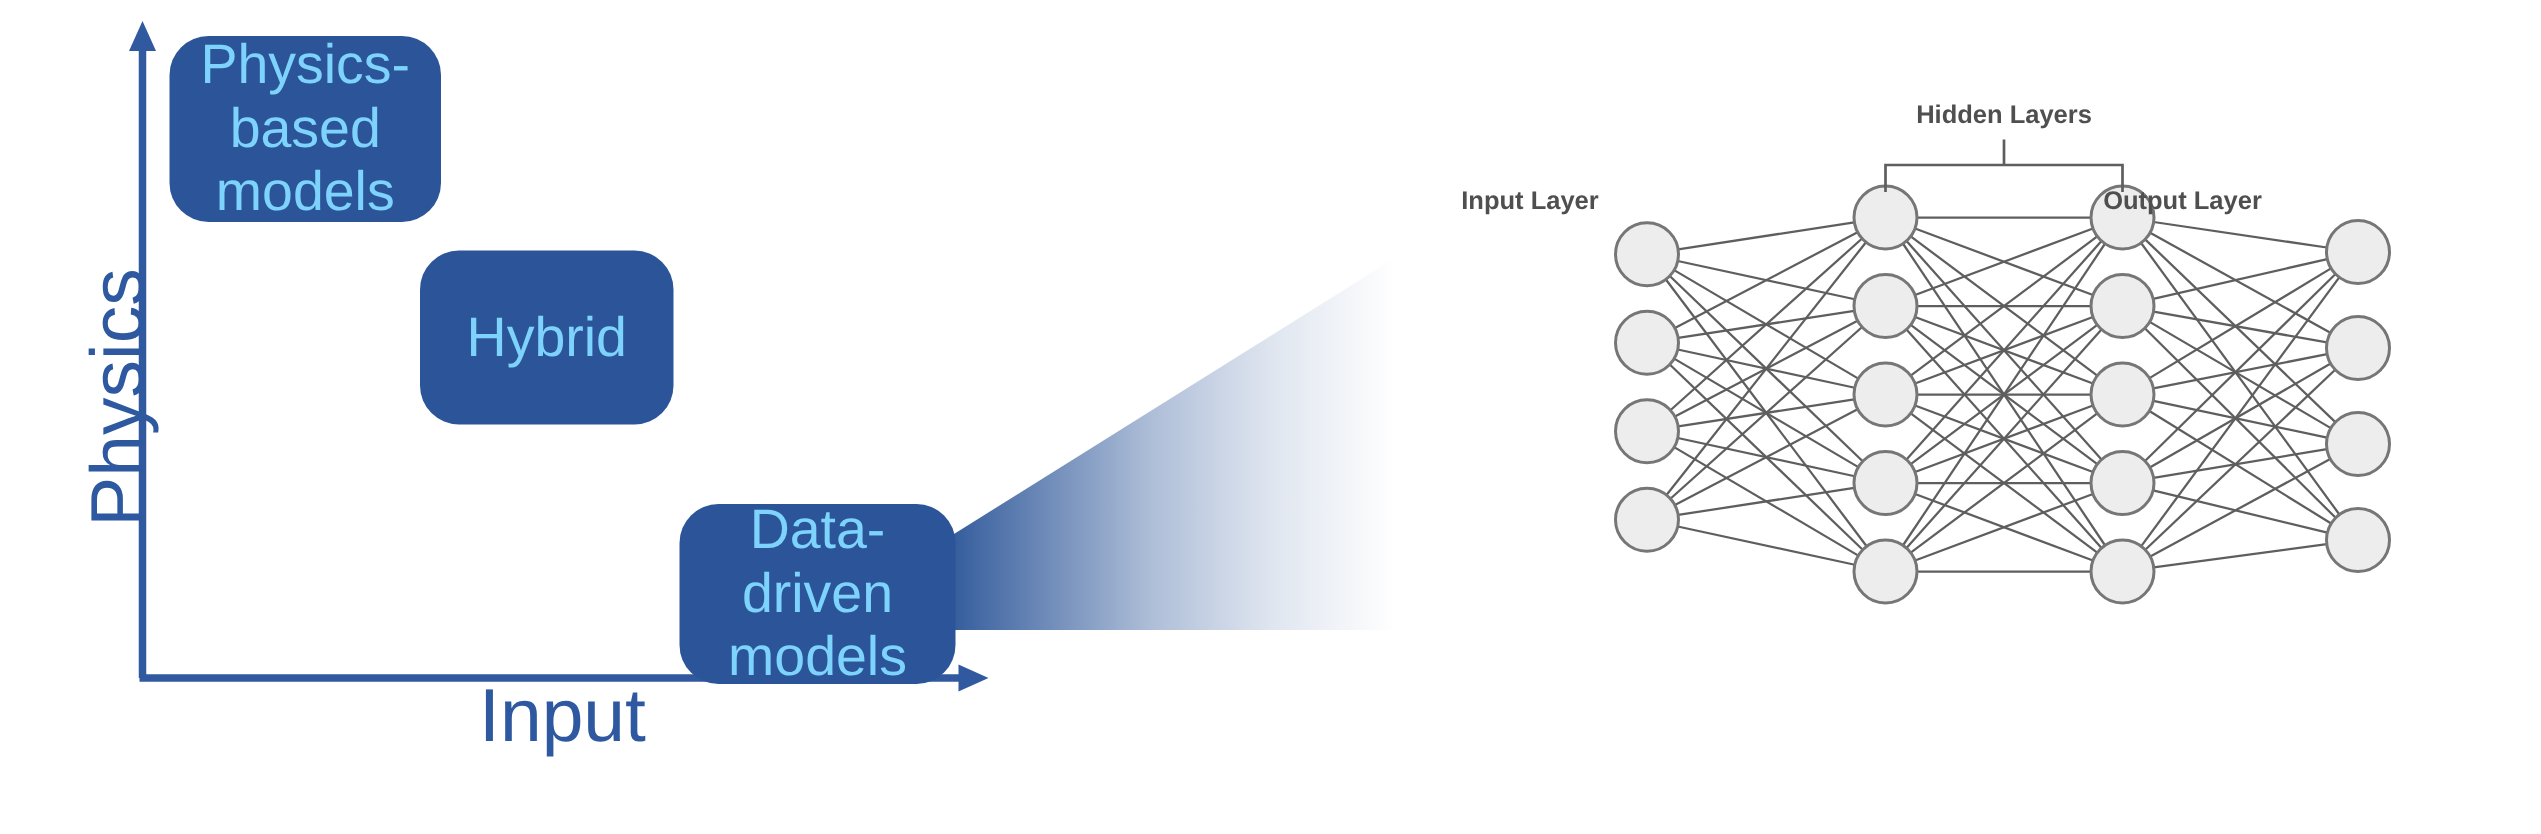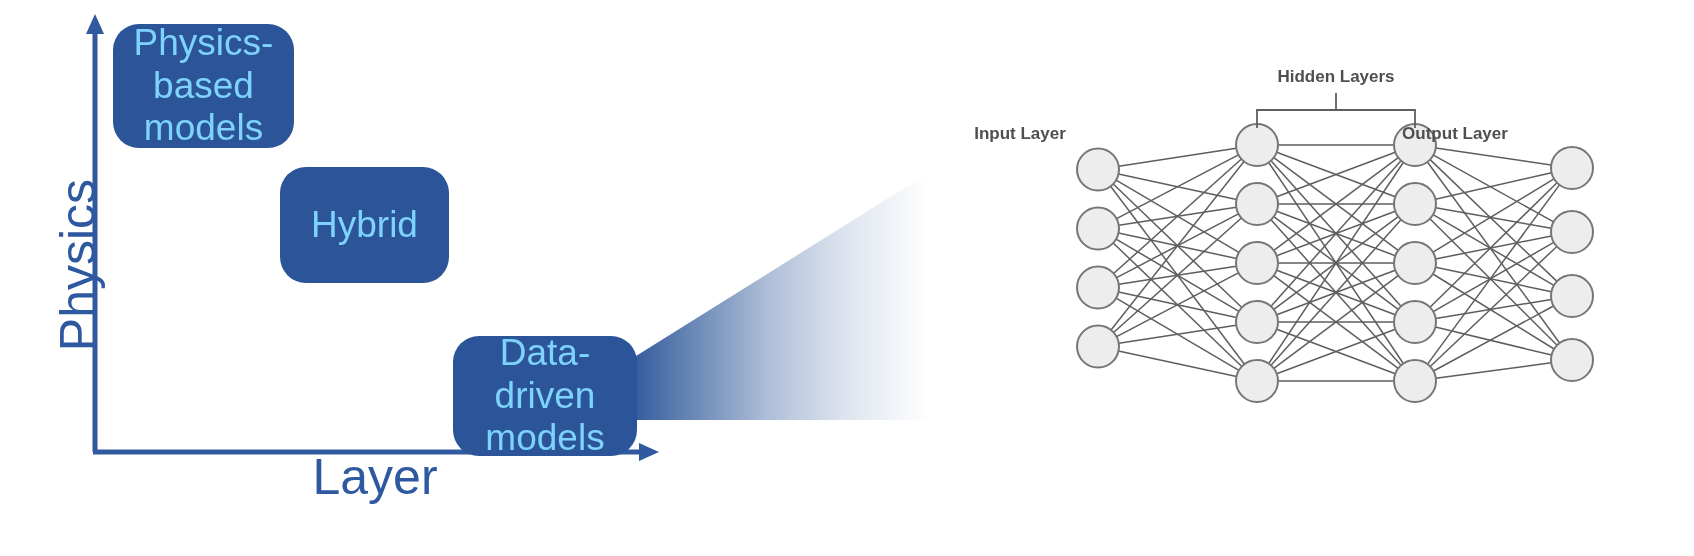--- a/index.html
+++ b/index.html
@@ -108,21 +108,21 @@
   <svg id="axes-svg" viewBox="0 0 1694 556">
 
     <line class="axis-line" x1="95" y1="30" x2="95" y2="452"></line>
     <polygon class="axis-arrow" points="95,14 86,34 104,34"></polygon>
 
     <line class="axis-line" x1="93" y1="452" x2="643" y2="452"></line>
     <polygon class="axis-arrow" points="659,452 639,443 639,461"></polygon>
   </svg>
 
   <div class="axis-label" id="label-physics">Physics</div>
-  <div class="axis-label" id="label-data">Layer</div>
+  <div class="axis-label" id="label-data">Input</div>
 
   <svg id="cone-svg" viewBox="0 0 1694 556">
     <defs>
       <linearGradient id="coneGrad" x1="0" y1="0" x2="1" y2="0">
         <stop offset="0%" stop-color="#2B5598" stop-opacity="0.95"></stop>
         <stop offset="18%" stop-color="#2B5598" stop-opacity="0.72"></stop>
         <stop offset="45%" stop-color="#2B5598" stop-opacity="0.38"></stop>
         <stop offset="72%" stop-color="#2B5598" stop-opacity="0.15"></stop>
         <stop offset="100%" stop-color="#2B5598" stop-opacity="0.0"></stop>
       </linearGradient>

